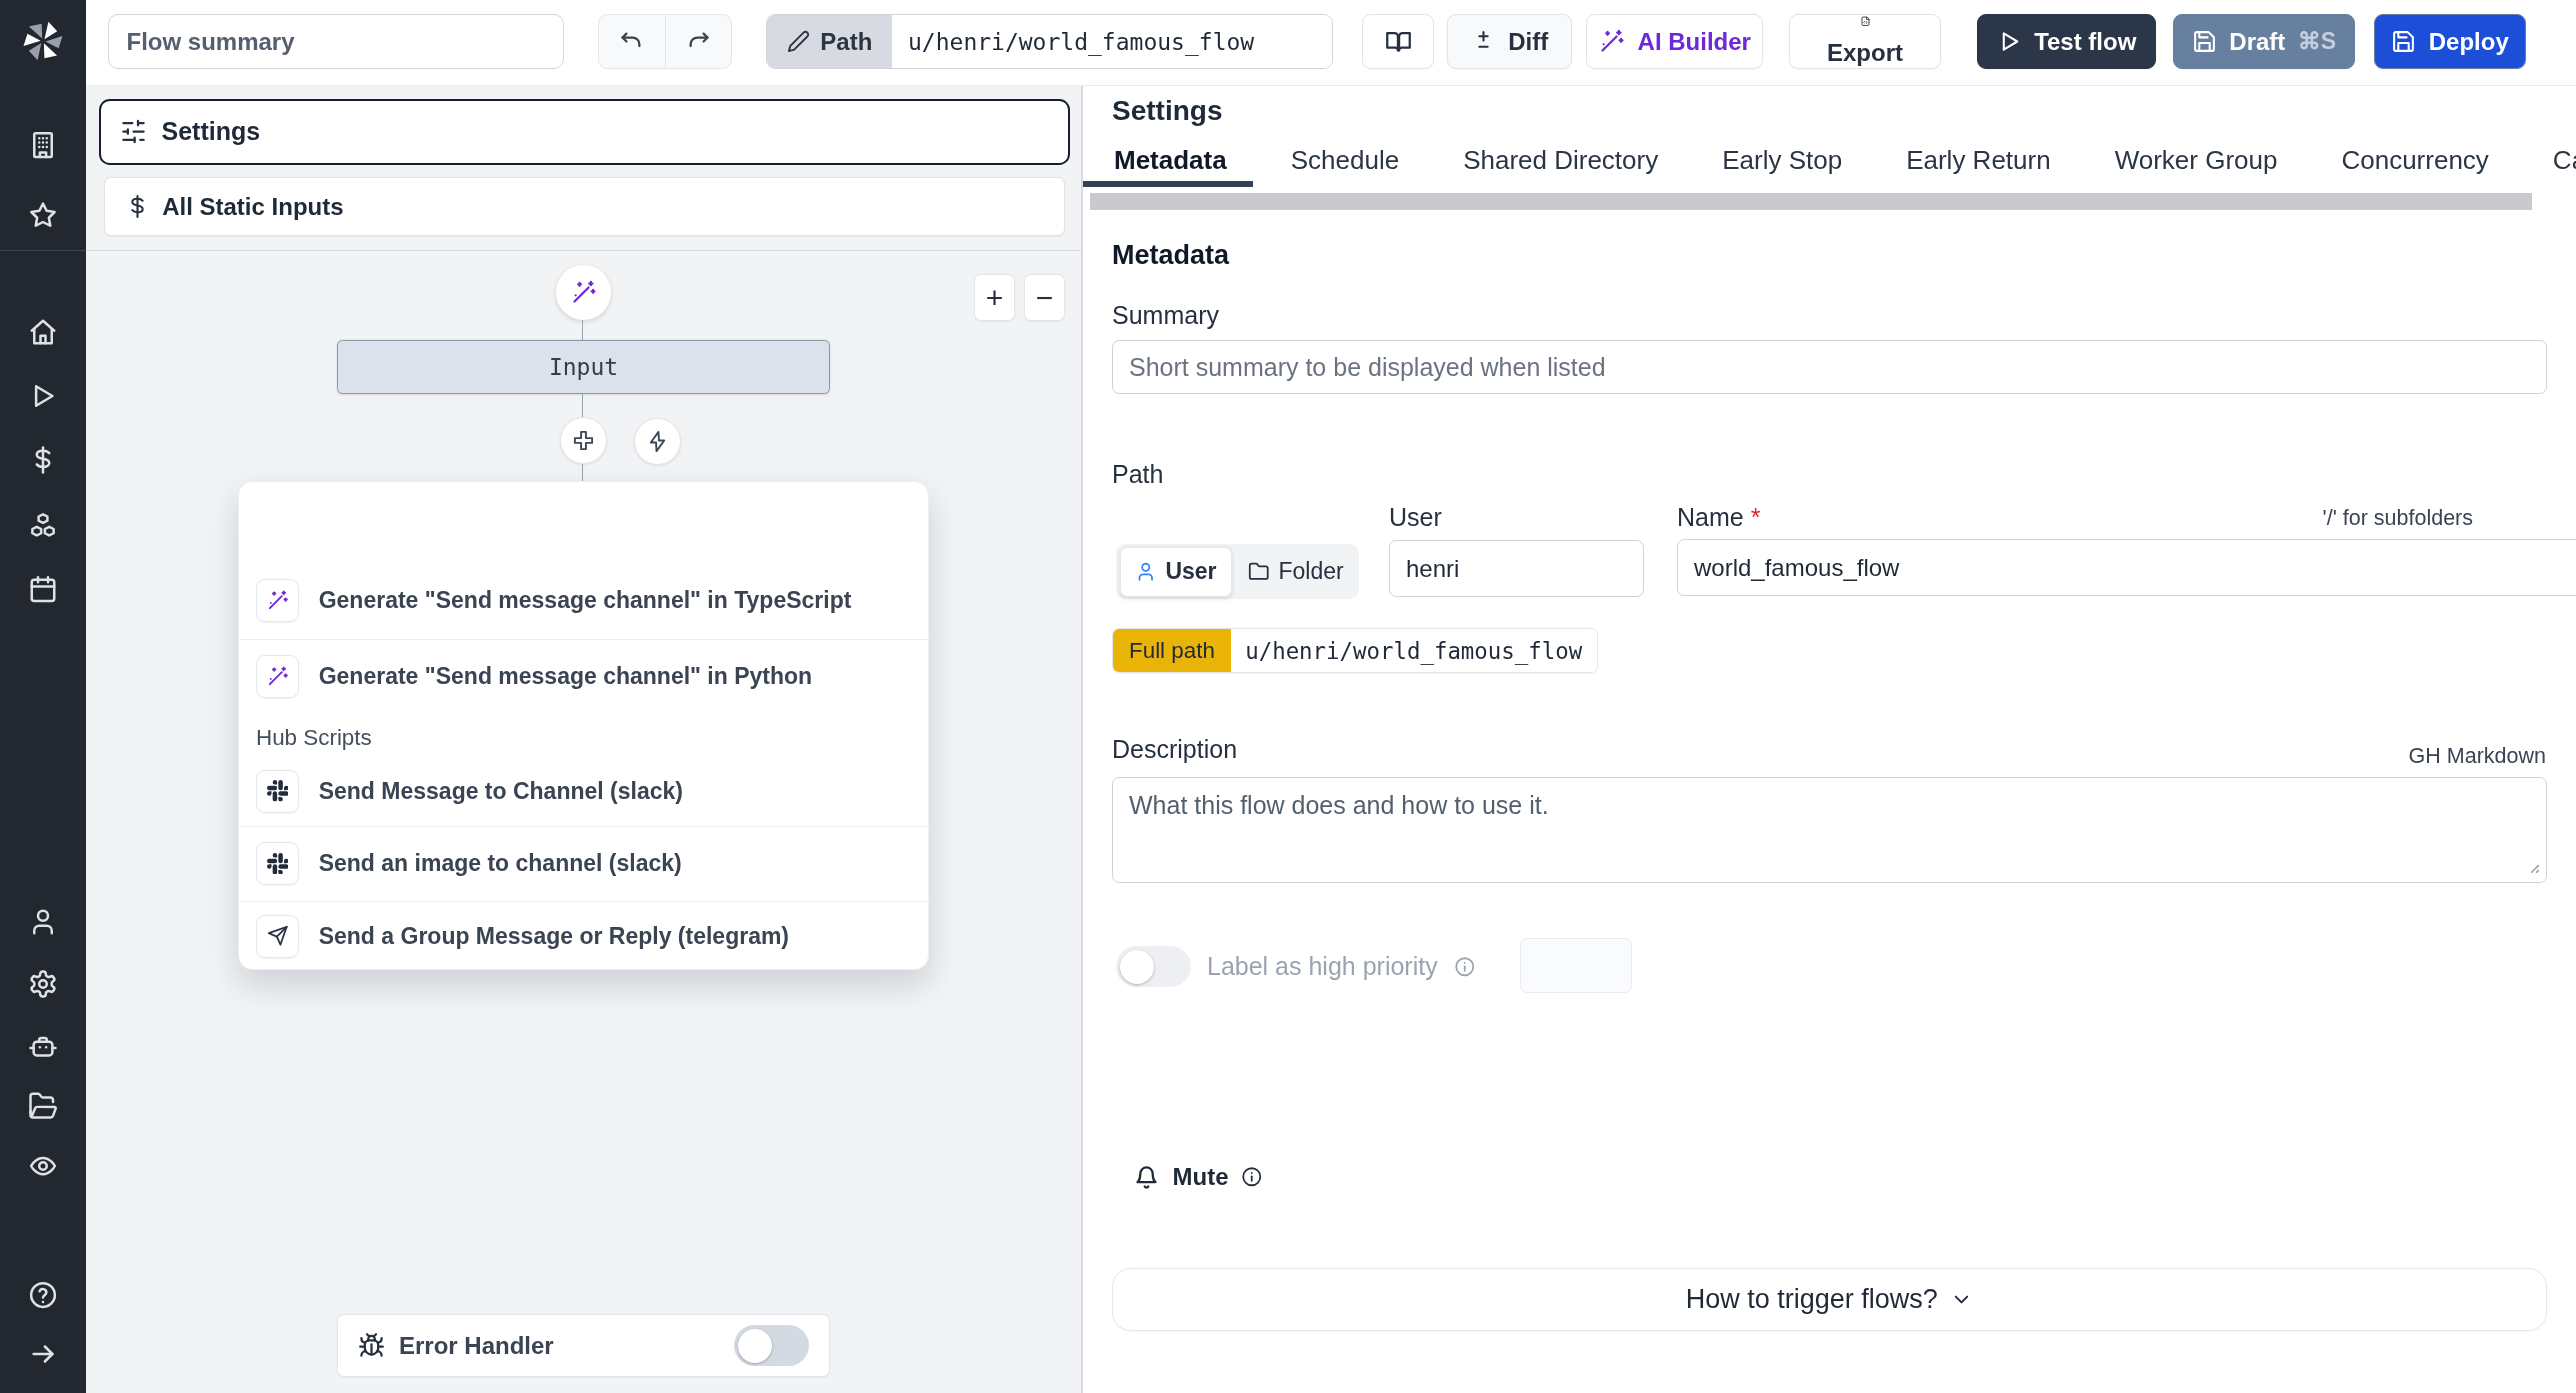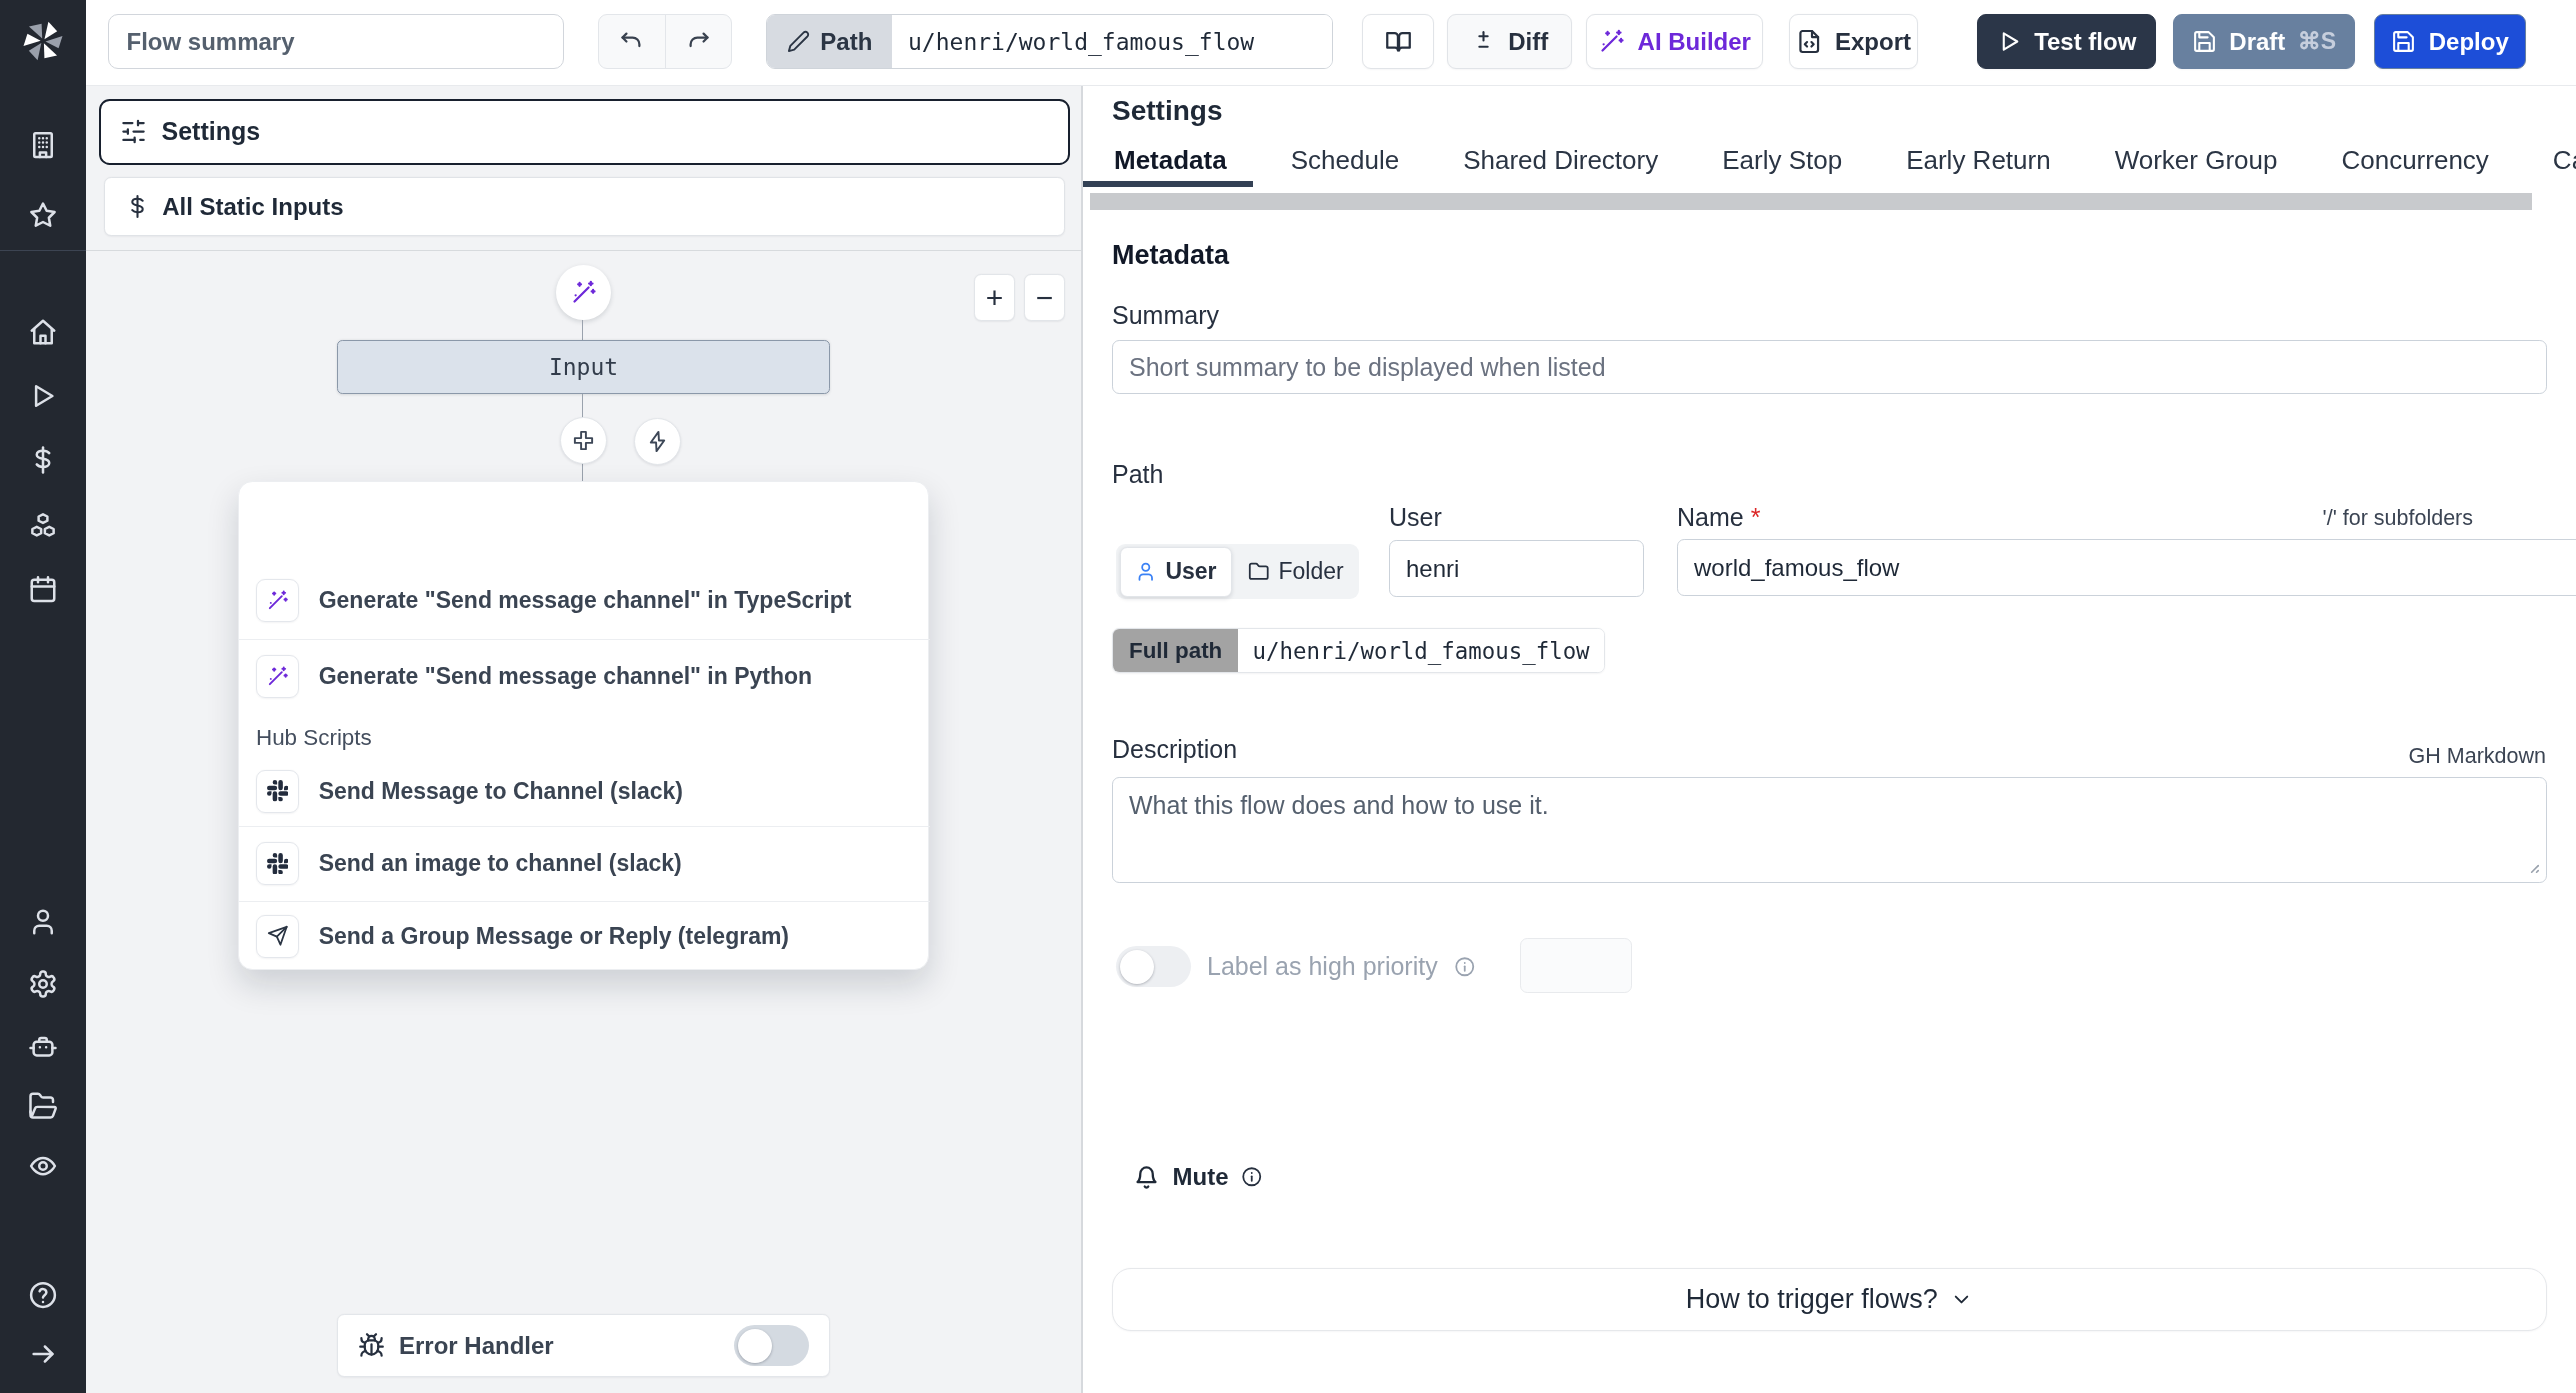--- a/index.html
+++ b/index.html
@@ -20,21 +20,21 @@
   .undo-group{left:512px;width:134px;display:flex;border:0.9px solid #e3e6ea;border-radius:9px;background:#f8f9fa;overflow:hidden;}
   .undo-group .half{flex:1;display:flex;align-items:center;justify-content:center;color:#39424f;}
   .undo-group .half + .half{border-left:0.9px solid #e3e6ea;}
   .path-group{left:680px;width:567px;display:flex;border:0.9px solid #cfd4da;border-radius:9px;overflow:hidden;}
   .path-seg1{width:125px;background:#d7dbe1;display:flex;align-items:center;justify-content:center;gap:10.7px;color:#2b3544;font-weight:700;font-size:24px;}
   .path-seg2{flex:1;background:#fff;display:flex;align-items:center;padding:0 16px;font-size:23px;color:#1f2937;}
   .tb-btn{display:inline-flex;align-items:center;justify-content:center;gap:12.5px;border:0.9px solid #e1e4e8;background:#fff;border-radius:9px;font-size:24px;font-weight:600;color:#27303f;box-shadow:0 0.9px 1.8px rgba(16,24,40,.04);}
   .btn-book{left:1276px;width:72px;}
   .btn-diff{left:1361px;width:125px;background:#f8f9fa;}
   .btn-ai{left:1500px;width:177px;color:#6d28d9;}
-  .btn-export{left:1703px;width:129px;}
+  .btn-export{left:1703px;width:152px;flex-direction:column;}
   .btn-test{left:1891px;width:179px;background:#2b3648;border-color:#2b3648;color:#fff;}
   .btn-draft{left:2087px;width:182px;background:#68809f;border-color:#68809f;color:#fff;}
   .btn-deploy{left:2288px;width:152px;background:#1d4ed8;border-color:#68809f;color:#fff;}
   .shortcut{color:#c6cedd;font-weight:600;font-size:23px;}
   
   .flow-panel{position:absolute;left:86px;top:86px;width:996px;height:1308px;background:#f2f3f5;border-right:0.9px solid #d6d9dd;box-sizing:border-box;}
   .settings-box{position:absolute;left:12.5px;top:12.5px;width:971px;height:66px;background:#fff;border:2.2px solid #18202e;border-radius:10.7px;display:flex;align-items:center;gap:14.3px;padding:0 19.7px;box-sizing:border-box;font-size:25px;font-weight:700;color:#1f2937;}
   .static-box{position:absolute;left:18px;top:91px;width:961px;height:59px;background:#fff;border:0.9px solid #e0e3e7;border-radius:7.2px;display:flex;align-items:center;gap:12.5px;padding:0 19.7px;box-sizing:border-box;font-size:24px;font-weight:600;color:#1f2937;box-shadow:0 0.9px 1.8px rgba(16,24,40,.05);}
   .flow-div{position:absolute;left:0;top:164px;width:100%;height:0.9px;background:#d7dadd;}
   .wand-circle{position:absolute;left:470px;top:179px;width:55px;height:55px;border-radius:50%;background:#fff;box-shadow:0 1.8px 5.4px rgba(16,24,40,.15);display:flex;align-items:center;justify-content:center;color:#6d28d9;}
@@ -68,21 +68,21 @@
   .sec-heading{position:absolute;left:29px;top:154px;font-size:27px;font-weight:700;color:#111827;}
   .field-label{position:absolute;font-size:25px;color:#27303f;}
   .text-input{position:absolute;border:0.9px solid #cbd2da;border-radius:7.2px;padding:0 16px;font-size:25px;color:#1f2937;outline:none;box-sizing:border-box;font-family:"Liberation Sans",sans-serif;background:#fff;}
   .text-input::placeholder{color:#6b7280;}
   .hint{position:absolute;font-size:21.5px;color:#3b4453;}
   .segmented{position:absolute;left:33px;top:458px;width:243px;height:55px;background:#f1f3f5;border-radius:9px;display:flex;align-items:center;padding:3.6px;box-sizing:border-box;gap:1.8px;}
   .seg{display:flex;align-items:center;justify-content:center;gap:9px;font-size:23px;color:#27303f;height:48px;border-radius:7.2px;padding:0 14.3px;}
   .seg.sel{background:#fff;border:0.9px solid #e2e5e9;box-shadow:0 1.8px 4.5px rgba(16,24,40,.12);font-weight:600;}
   .seg .blue{color:#3b82f6;}
   .fullpath{position:absolute;left:29px;top:542px;height:43px;display:inline-flex;align-items:stretch;border:0.9px solid #e3e6ea;border-radius:7.2px;overflow:hidden;box-shadow:0 0.9px 1.8px rgba(16,24,40,.05);}
-  .fullpath .fp-label{background:#a3a3a3;display:flex;align-items:center;padding:0 16px;font-size:22.4px;font-weight:700;color:#1f2937;}
+  .fullpath .fp-label{background:#eab308;display:flex;align-items:center;padding:0 16px;font-size:22.4px;font-weight:400;color:#1f2937;}
   .fullpath .fp-value{background:#fff;display:flex;align-items:center;padding:0 14.3px;font-size:22.4px;color:#1f2937;}
   .desc-area{position:absolute;left:29px;top:691px;width:1435px;height:106px;border:0.9px solid #cbd2da;border-radius:7.2px;padding:12.5px 16px;font-size:25px;color:#1f2937;resize:none;outline:none;box-sizing:border-box;font-family:"Liberation Sans",sans-serif;}
   .desc-area::placeholder{color:#55606e;}
   .resize-glyph{position:absolute;left:1438px;top:769px;color:#9aa2ad;pointer-events:none;}
   .toggle-row{position:absolute;display:flex;align-items:center;gap:16px;height:41px;}
   .row-label{font-size:25px;color:#1f2937;font-weight:600;}
   .row-label.dim{color:#9aa3b0;font-weight:400;}
   .mini-box{position:absolute;left:437px;top:852px;width:112px;height:55px;background:#fafbfc;border:0.9px solid #e8eaed;border-radius:7.2px;box-sizing:border-box;}
   .mute-row{position:absolute;left:50px;top:1077px;display:flex;align-items:center;gap:12.5px;color:#1f2937;}
   .mute-row .row-label{font-size:24px;font-weight:700;}

